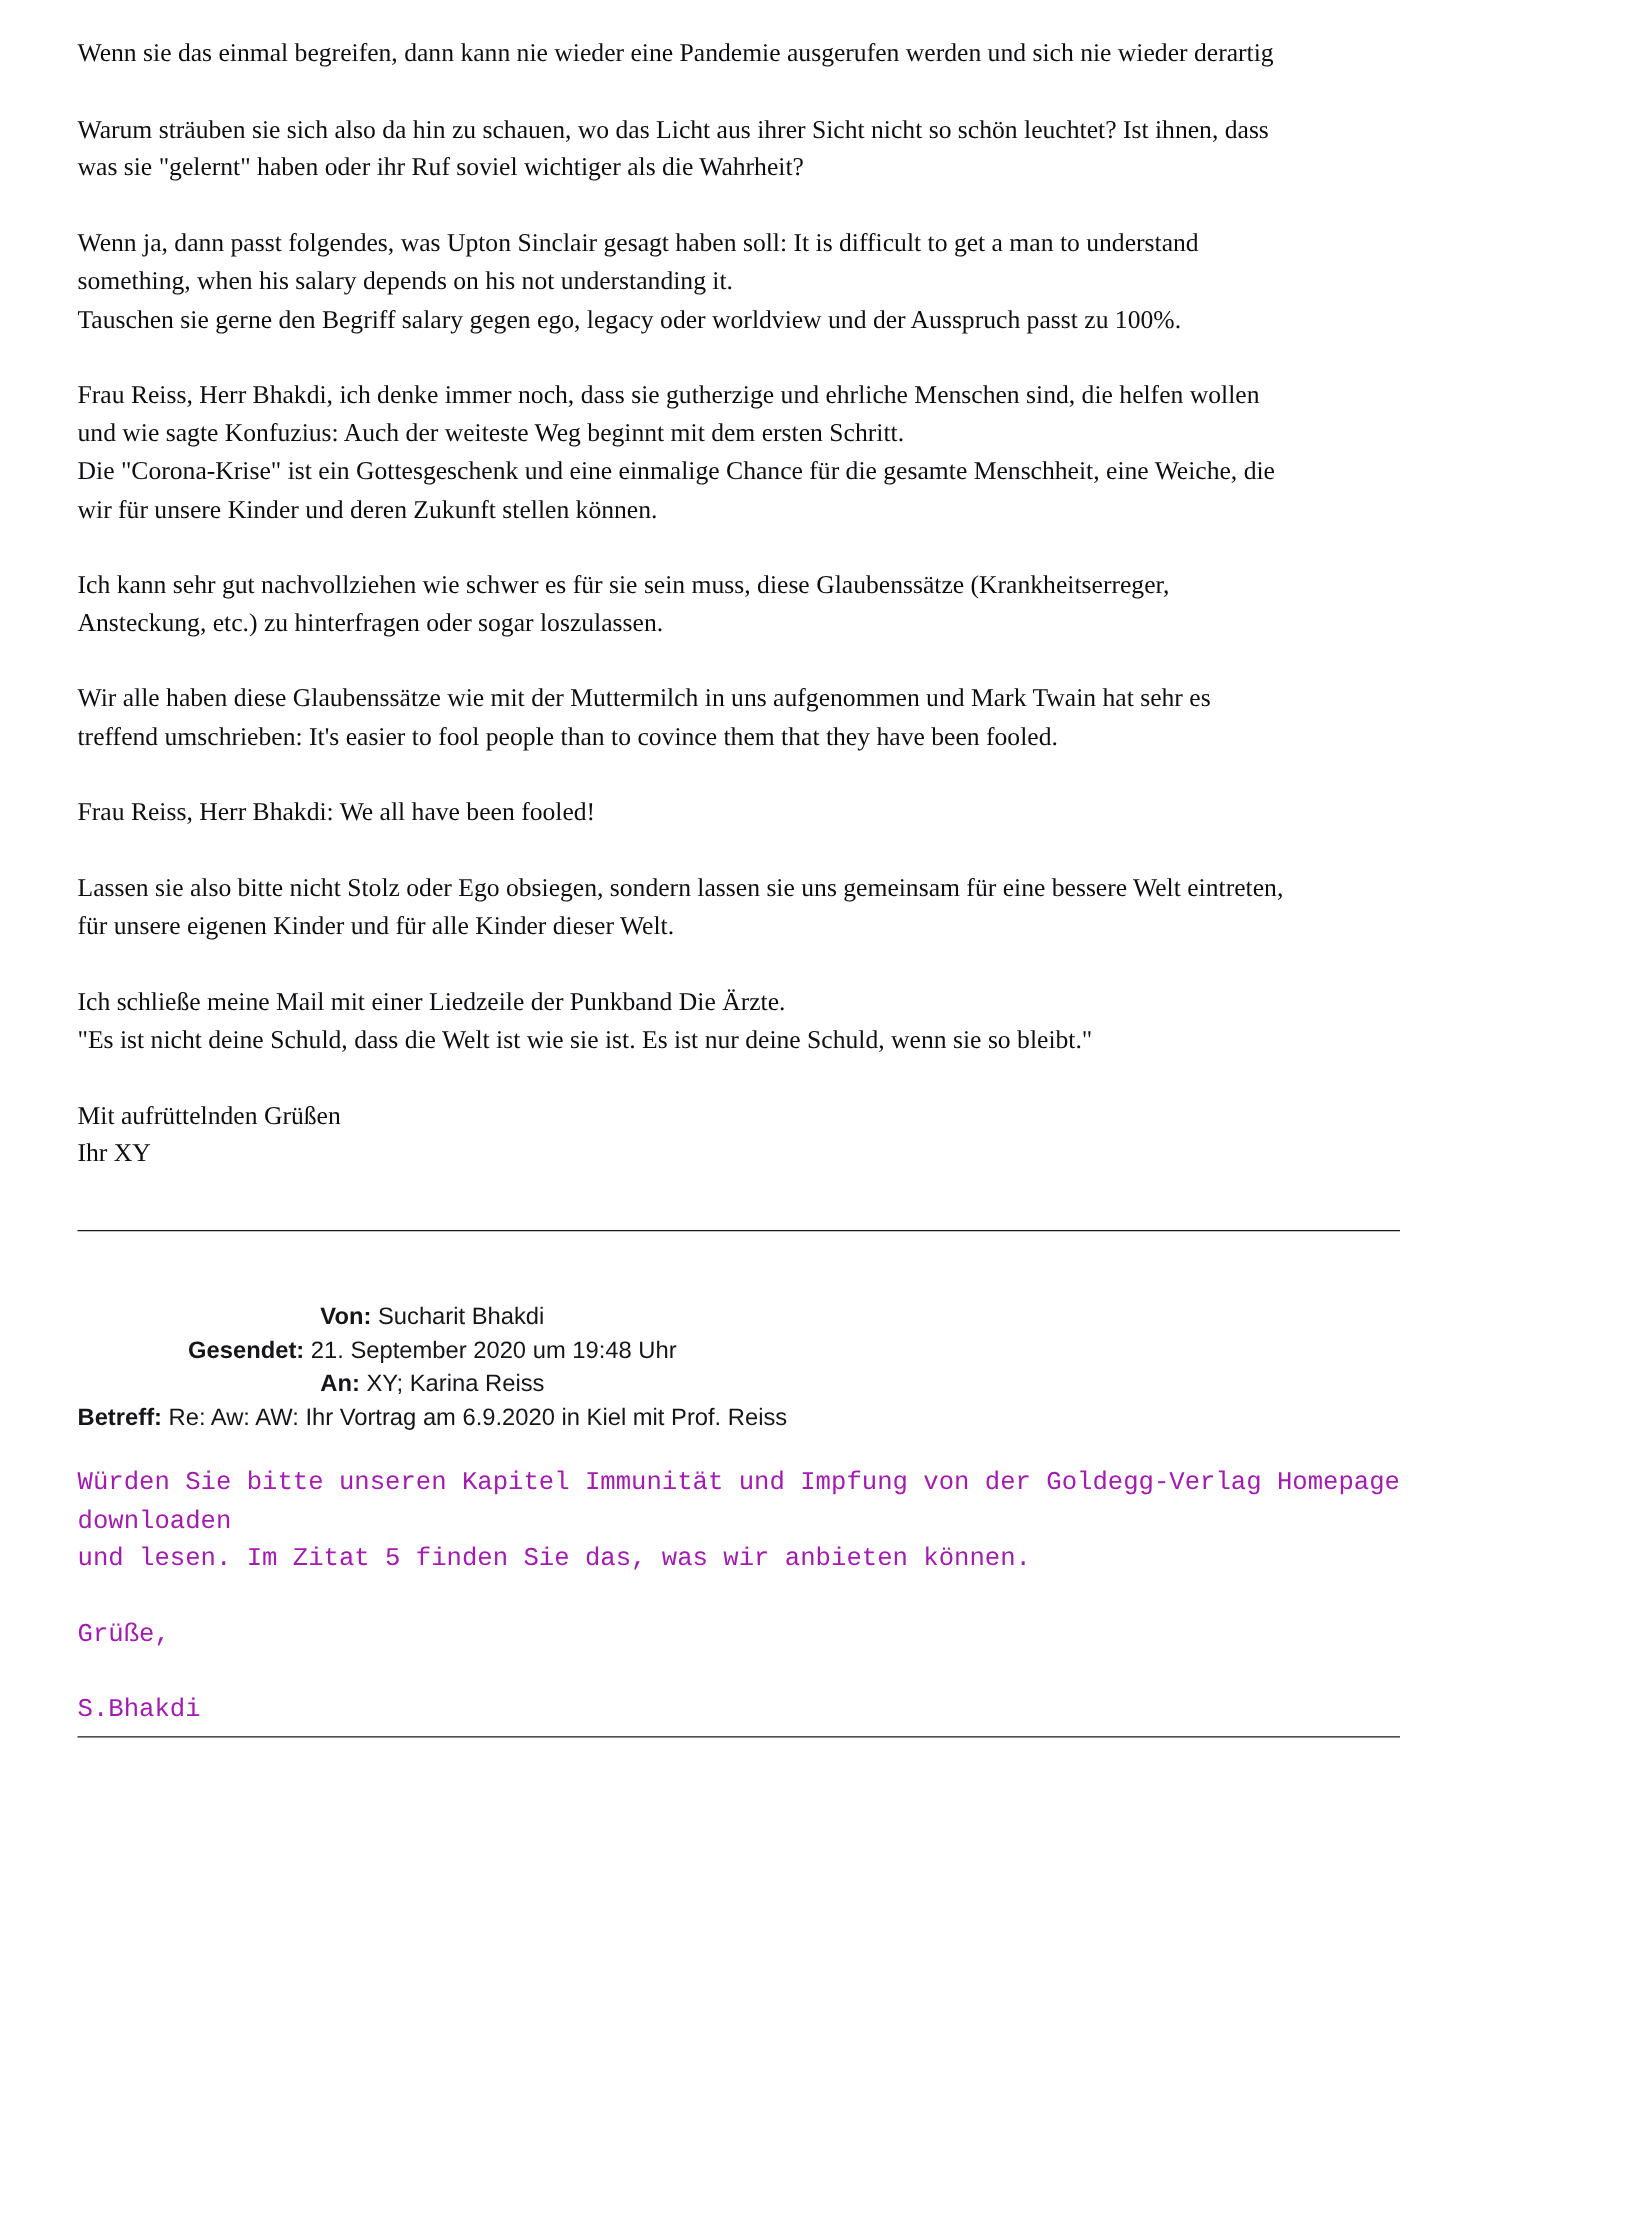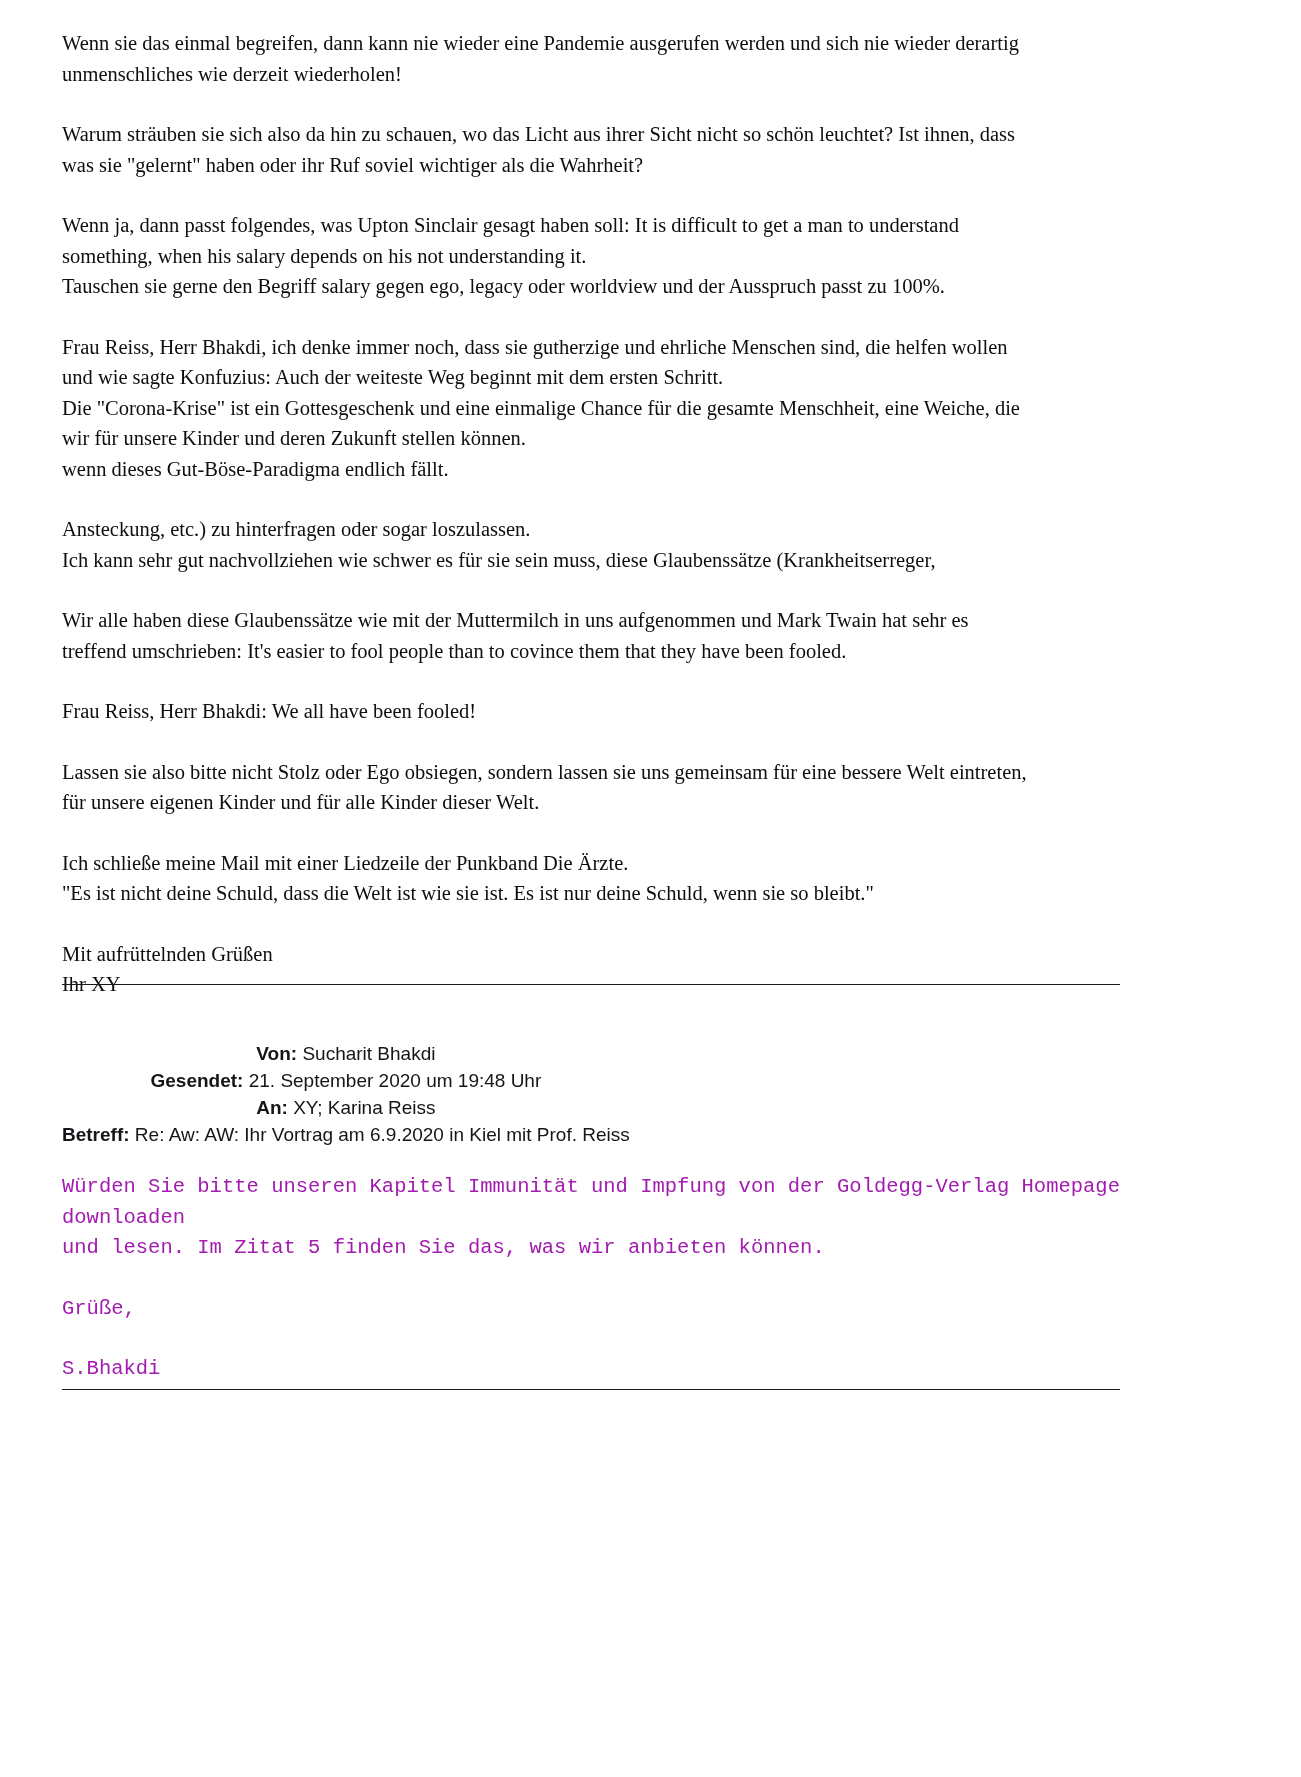--- a/index.html
+++ b/index.html
@@ -89,45 +89,43 @@
 </style>
 </head>
 <body>
 
 <div class="page">
 
   <div class="content body-text">
 
     <div class="para">
       <span class="line">Wenn sie das einmal begreifen, dann kann nie wieder eine Pandemie ausgerufen werden und sich nie wieder derartig</span>
-      <span class="line">unmenschliches wie derzeit wiederholen!</span>
     </div>
 
     <div class="para">
       <span class="line">Warum sträuben sie sich also da hin zu schauen, wo das Licht aus ihrer Sicht nicht so schön leuchtet? Ist ihnen, dass</span>
       <span class="line">was sie "gelernt" haben oder ihr Ruf soviel wichtiger als die Wahrheit?</span>
     </div>
 
     <div class="para">
       <span class="line">Wenn ja, dann passt folgendes, was Upton Sinclair gesagt haben soll: It is difficult to get a man to understand</span>
       <span class="line">something, when his salary depends on his not understanding it.</span>
       <span class="line">Tauschen sie gerne den Begriff salary gegen ego, legacy oder worldview und der Ausspruch passt zu 100%.</span>
     </div>
 
     <div class="para">
       <span class="line">Frau Reiss, Herr Bhakdi, ich denke immer noch, dass sie gutherzige und ehrliche Menschen sind, die helfen wollen</span>
       <span class="line">und wie sagte Konfuzius: Auch der weiteste Weg beginnt mit dem ersten Schritt.</span>
       <span class="line">Die "Corona-Krise" ist ein Gottesgeschenk und eine einmalige Chance für die gesamte Menschheit, eine Weiche, die</span>
       <span class="line">wir für unsere Kinder und deren Zukunft stellen können.</span>
-      <span class="line">wenn dieses Gut-Böse-Paradigma endlich fällt.</span>
     </div>
 
     <div class="para">
+      <span class="line">Ich kann sehr gut nachvollziehen wie schwer es für sie sein muss, diese Glaubenssätze (Krankheitserreger,</span>
       <span class="line">Ansteckung, etc.) zu hinterfragen oder sogar loszulassen.</span>
-      <span class="line">Ich kann sehr gut nachvollziehen wie schwer es für sie sein muss, diese Glaubenssätze (Krankheitserreger,</span>
     </div>
 
     <div class="para">
       <span class="line">Wir alle haben diese Glaubenssätze wie mit der Muttermilch in uns aufgenommen und Mark Twain hat sehr es</span>
       <span class="line">treffend umschrieben: It's easier to fool people than to covince them that they have been fooled.</span>
     </div>
 
     <div class="para">
       <span class="line">Frau Reiss, Herr Bhakdi: We all have been fooled!</span>
     </div>

